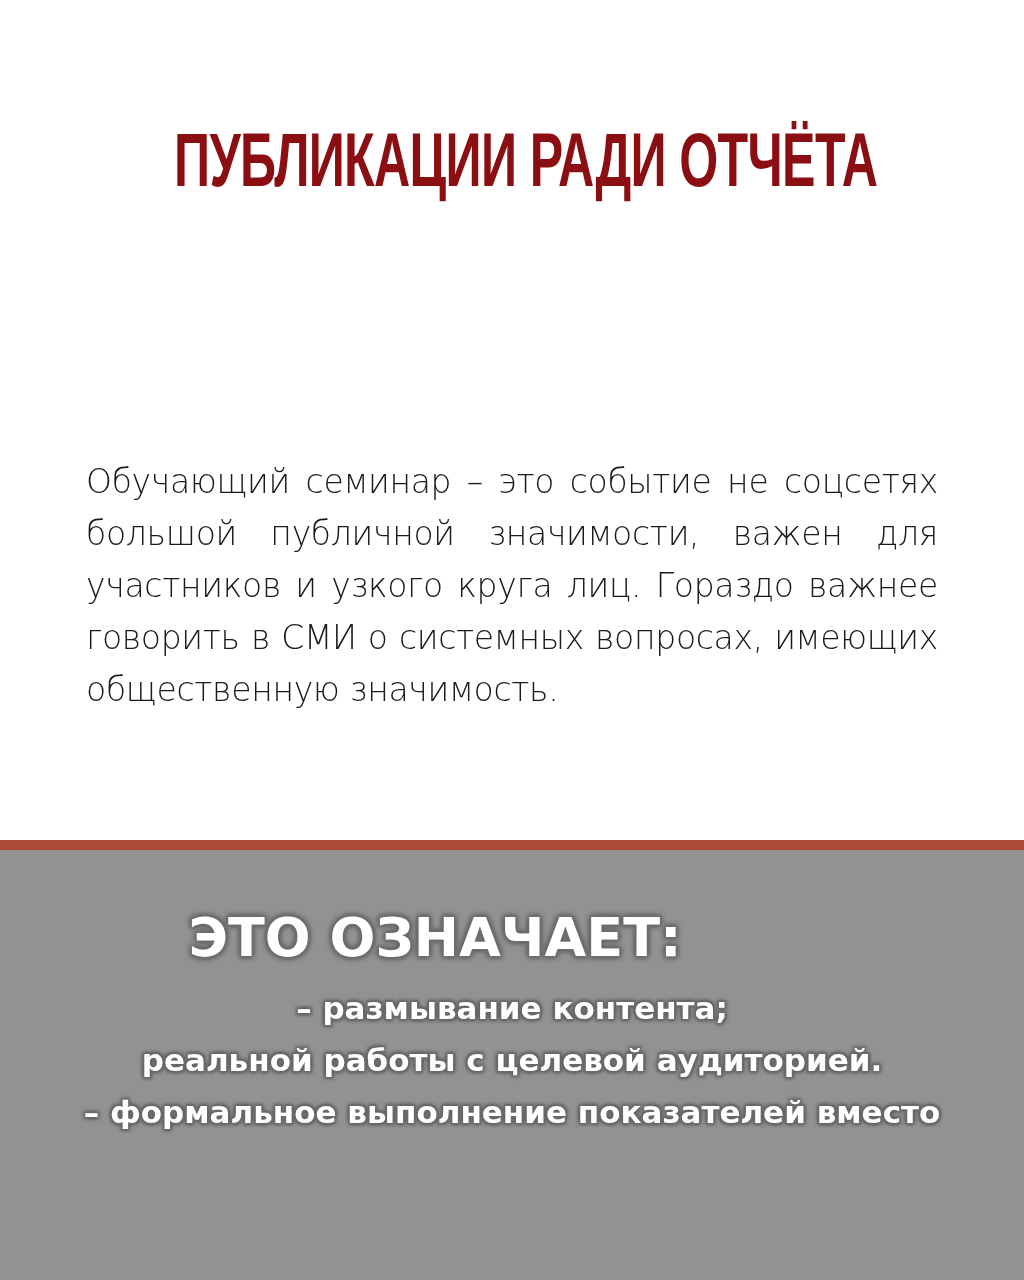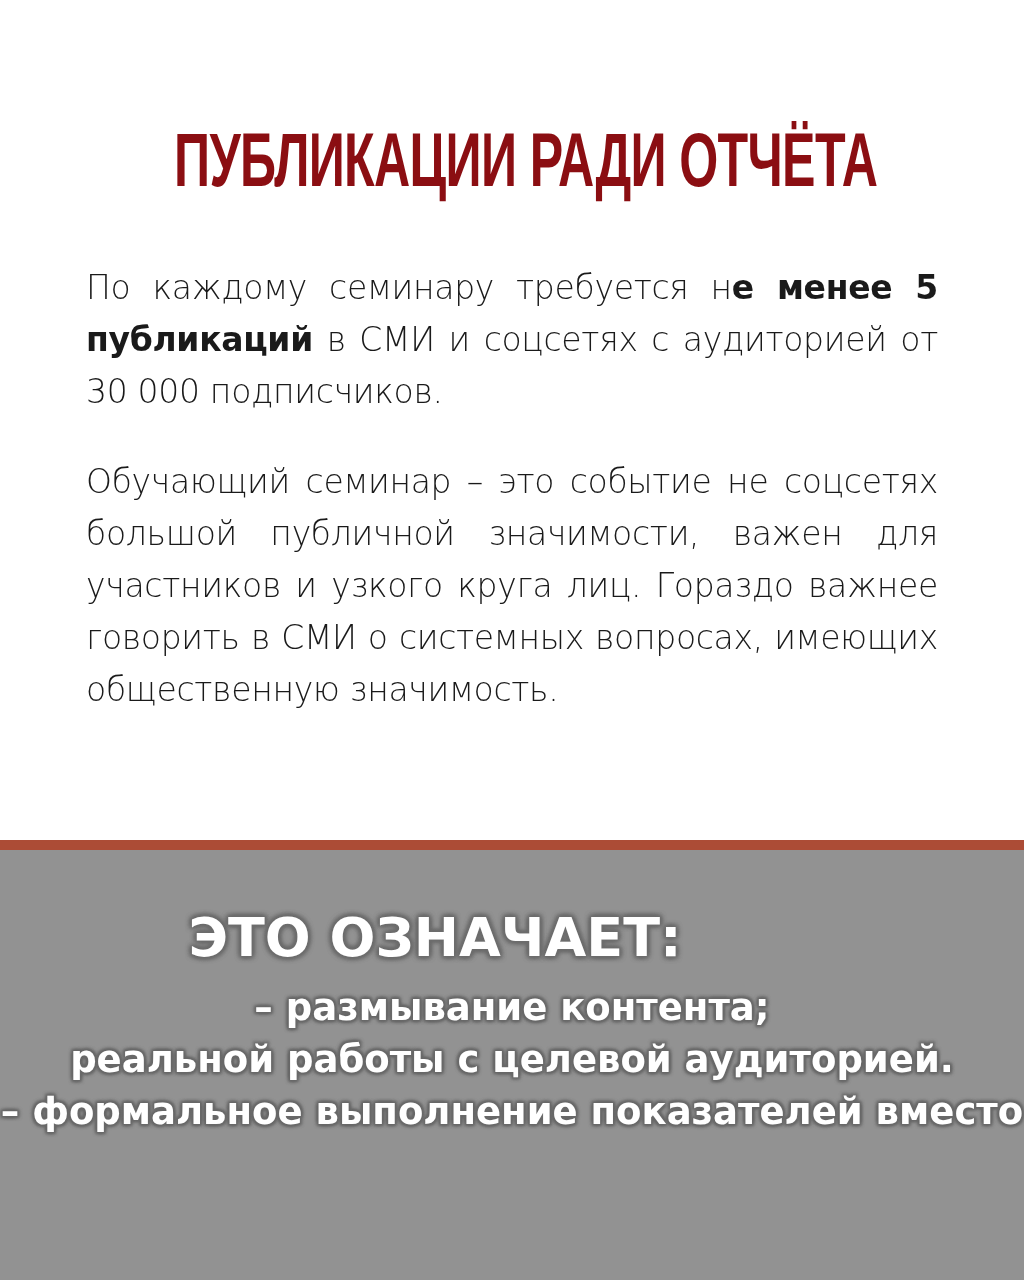--- a/index.html
+++ b/index.html
@@ -79,36 +79,35 @@
       0 0 4px #6d6d6d, 0 0 6px #6d6d6d, 2px 2px 4px #6a6a6a,
       -2px -2px 4px #6a6a6a, 2px -2px 4px #6a6a6a, -2px 2px 4px #6a6a6a;
   }
   .means-list {
     position: absolute;
     left: 0; top: 982px;
     width: 1024px;
     text-align: center;
     font-family: "DejaVu Sans", sans-serif;
     font-weight: 700;
-    font-size: 37px;
+    font-size: 31px;
     line-height: 52px;
     color: #ffffff;
     text-shadow:
       0 0 3px #6a6a6a, 0 0 5px #6a6a6a, 2px 2px 3px #666,
       -2px -2px 3px #666, 2px -2px 3px #666, -2px 2px 3px #666;
   }
   .means-list div { white-space: nowrap; }
 </style>
 </head>
 <body>
 
 <div class="top">
   <div class="title">ПУБЛИКАЦИИ РАДИ ОТЧЁТА</div>
 
-  <div class="para p1"><span>По каждому семинару требуется н</span><b>е менее 5 публикаций</b><span> в СМИ и соцсетях с аудиторией от 30 000 подписчиков.</span></div>
 
   <div class="para p2">Обучающий семинар – это событие не соцсетях большой публичной значимости, важен для участников и узкого круга лиц. Гораздо важнее говорить в СМИ о системных вопросах, имеющих общественную значимость.</div>
 </div>
 
 <div class="divider"></div>
 
 <div class="bottom"></div>
 
 <div class="means-title">ЭТО ОЗНАЧАЕТ:</div>
 

